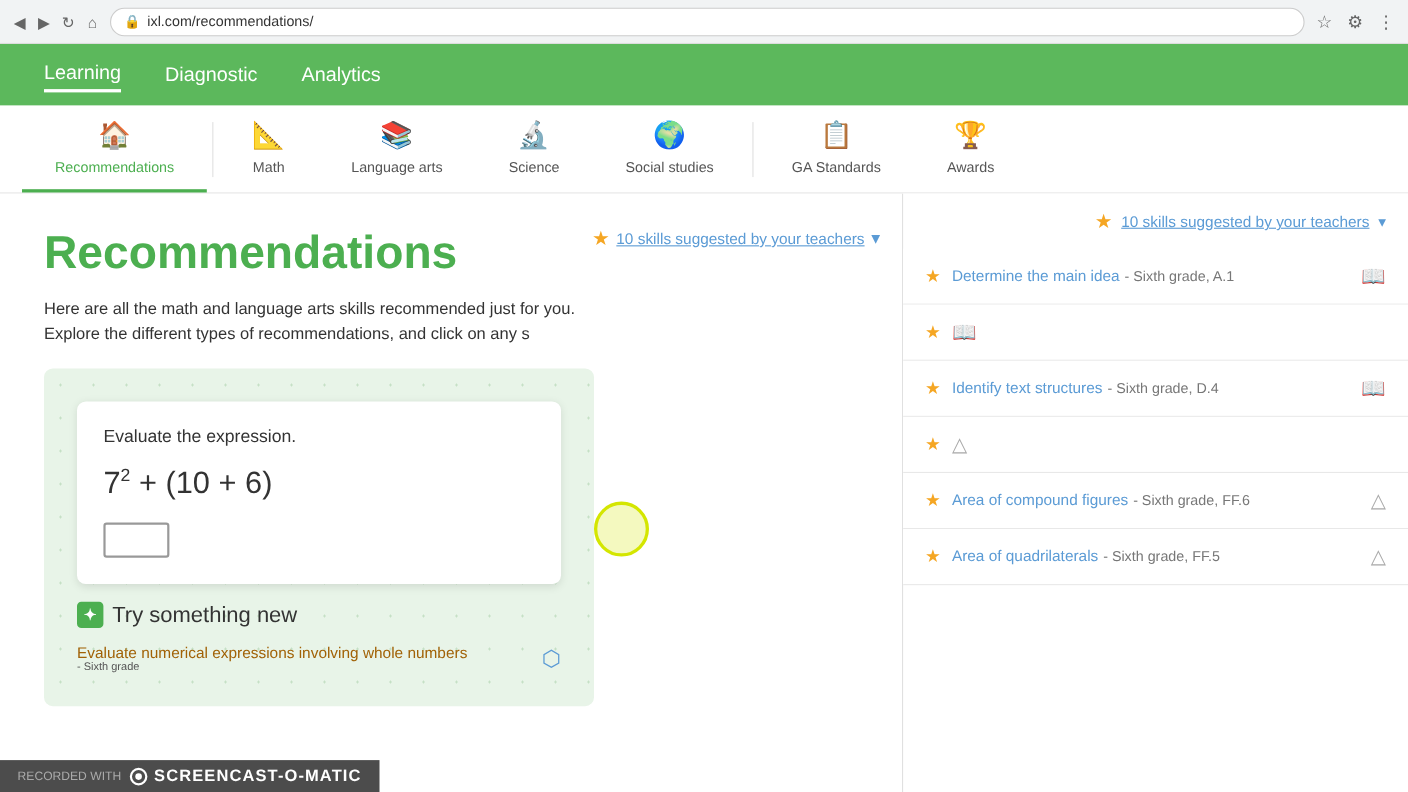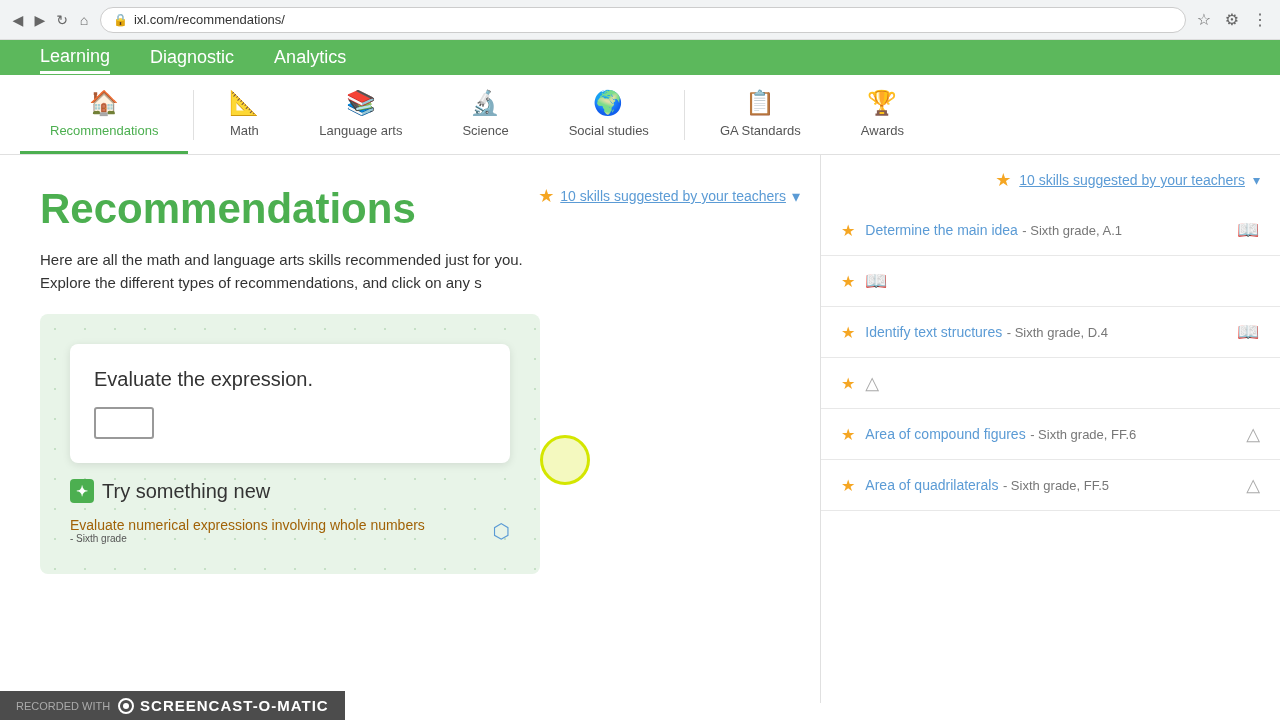--- a/index.html
+++ b/index.html
@@ -30,21 +30,21 @@
       color: #333;
       gap: 6px;
     }
     .address-lock { color: #666; font-size: 12px; }
     .browser-actions { display: flex; gap: 8px; align-items: center; }
     .browser-action-btn { width: 20px; height: 20px; color: #666; font-size: 16px; display: flex; align-items: center; justify-content: center; cursor: pointer; }
 
     
     .top-nav {
       background: #5cb85c;
-      height: 35px;
+      height: 56px;
       display: flex;
       align-items: center;
       padding: 0 40px;
       gap: 40px;
     }
     .top-nav-item {
       color: #fff;
       font-size: 18px;
       font-weight: 500;
       cursor: pointer;
@@ -130,21 +130,21 @@
     }
     .card-inner {
       background: #fff;
       border-radius: 8px;
       padding: 24px;
       position: relative;
       z-index: 1;
       box-shadow: 0 2px 8px rgba(0,0,0,0.1);
     }
     .card-problem-label {
-      font-size: 20px;
+      font-size: 16px;
       color: #333;
       margin-bottom: 16px;
     }
     .card-expression {
       font-size: 28px;
       color: #333;
       margin-bottom: 20px;
     }
     .card-expression sup { font-size: 16px; }
     .card-answer-box {
@@ -352,20 +352,21 @@
     <div style="position: absolute; top: 30px; right: 20px; display: flex; align-items: center; gap: 6px;">
       <span style="color: #f5a623; font-size: 18px;">★</span>
       <span style="color: #5b9bd5; text-decoration: underline; font-size: 14px; cursor: pointer;">10 skills suggested by your teachers</span>
       <span style="color: #5b9bd5;">▾</span>
     </div>
 
     <div class="card-area">
       <div class="card-dots"></div>
       <div class="card-inner">
         <p class="card-problem-label">Evaluate the expression.</p>
+        <div class="card-expression">7<sup>2</sup> + (10 + 6)</div>
         <div class="card-answer-box"></div>
       </div>
       <div class="try-something-new">
         <div class="try-icon">✦</div>
         <span class="try-label">Try something new</span>
       </div>
       <div class="skill-link-area">
         <div>
           <div class="skill-link">Evaluate numerical expressions involving whole numbers</div>
           <div class="skill-link-sub">- Sixth grade</div>

